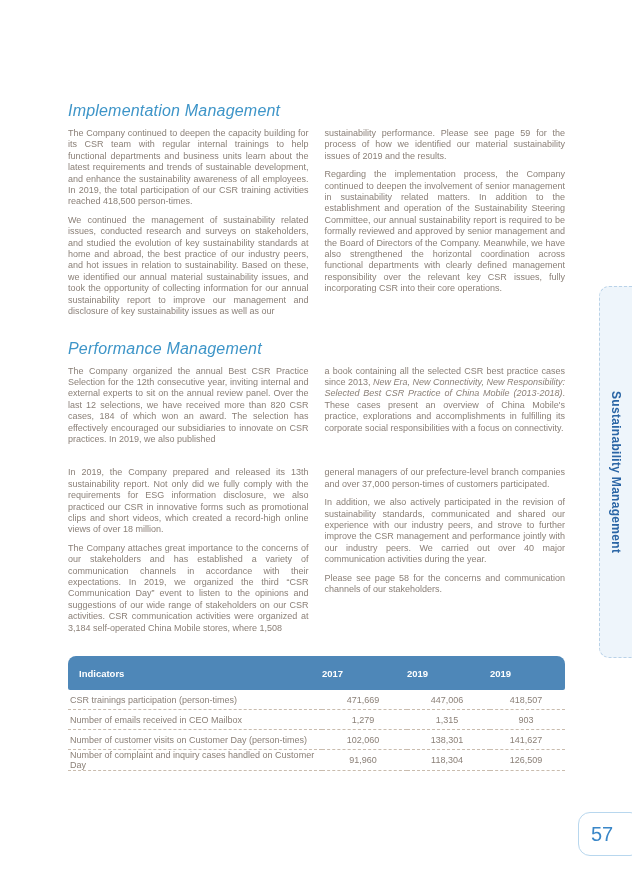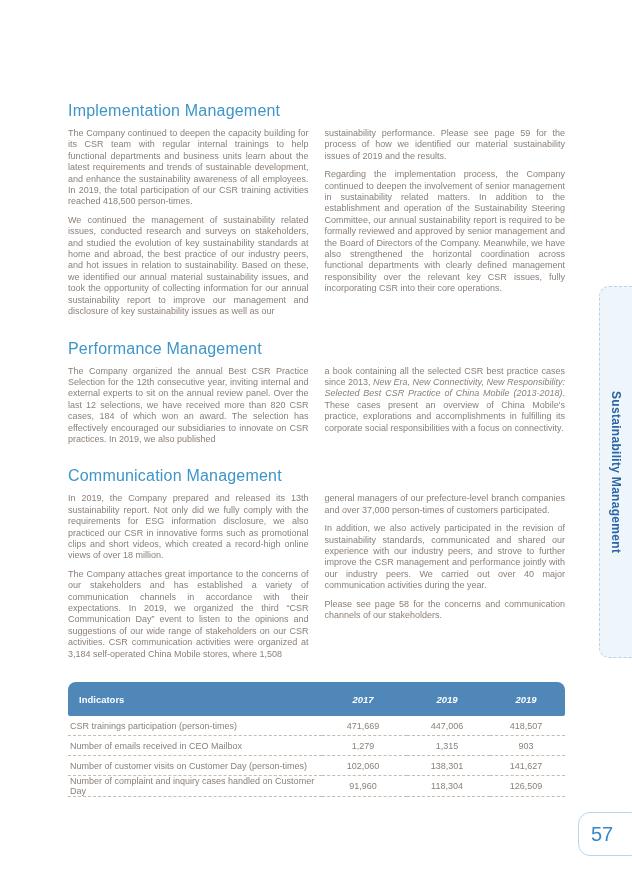--- a/index.html
+++ b/index.html
@@ -14,20 +14,21 @@
   }
   .content{
     position:absolute;top:102px;left:68px;width:497px;
   }
   .section{margin-bottom:22px;}
   .section h2{
     margin:0 0 8px 0;
     font-size:16px;font-weight:400;
     color:var(--heading_blue,#3e95c8);
     letter-spacing:0.2px;
+    font-style:italic;
   }
   .cols{display:flex;gap:16px;}
   .col{flex:1;min-width:0;}
   .col p{
     margin:0 0 7px 0;
     font-size:9px;line-height:11.4px;
     color:var(--body_text,#8b8078);
     text-align:justify;
   }
   .col p:last-child{margin-bottom:0;}
@@ -39,21 +40,21 @@
   }
   table.indicators col.c2{width:85px;}
   table.indicators col.c3{width:83px;}
   table.indicators col.c4{width:75px;}
   table.indicators thead th{
     background:var(--table_header_bg,#4e87b8);
     color:#ffffff;font-size:9.5px;font-weight:bold;
     height:34px;padding:0;
   }
   table.indicators thead th.label{text-align:left;padding-left:11px;border-top-left-radius:8px;border-bottom-left-radius:2px;}
-  table.indicators thead th.num{text-align:center;padding-right:3px;font-style:italic;}
+  table.indicators thead th.num{text-align:left;padding-right:3px;}
   table.indicators thead th:last-child{border-top-right-radius:8px;border-bottom-right-radius:2px;}
   table.indicators tbody td{
     font-size:9px;color:var(--body_text,#8b8078);
     height:19px;padding:0;
     border-bottom:1px dashed var(--table_line,#c9bcae);
   }
   table.indicators tbody td.label{text-align:left;padding-left:2px;}
   table.indicators tbody td.num{text-align:center;padding-right:3px;}
 
   .side-tab{
@@ -111,21 +112,20 @@
         <div class="col">
           <p>The Company organized the annual Best CSR Practice Selection for the 12th consecutive year, inviting internal and external experts to sit on the annual review panel. Over the last 12 selections, we have received more than 820 CSR cases, 184 of which won an award. The selection has effectively encouraged our subsidiaries to innovate on CSR practices. In 2019, we also published</p>
         </div>
         <div class="col">
           <p><span>a book containing all the selected CSR best practice cases since 2013, </span><em>New Era, New Connectivity, New Responsibility: Selected Best CSR Practice of China Mobile (2013-2018)</em><span>. These cases present an overview of China Mobile's practice, explorations and accomplishments in fulfilling its corporate social responsibilities with a focus on connectivity.</span></p>
         </div>
       </div>
     </div>
 
     <div class="section">
-      <h2>Communication Management</h2>
       <div class="cols">
         <div class="col">
           <p>In 2019, the Company prepared and released its 13th sustainability report. Not only did we fully comply with the requirements for ESG information disclosure, we also practiced our CSR in innovative forms such as promotional clips and short videos, which created a record-high online views of over 18 million.</p>
           <p>The Company attaches great importance to the concerns of our stakeholders and has established a variety of communication channels in accordance with their expectations. In 2019, we organized the third “CSR Communication Day” event to listen to the opinions and suggestions of our wide range of stakeholders on our CSR activities. CSR communication activities were organized at 3,184 self-operated China Mobile stores, where 1,508</p>
         </div>
         <div class="col">
           <p>general managers of our prefecture-level branch companies and over 37,000 person-times of customers participated.</p>
           <p>In addition, we also actively participated in the revision of sustainability standards, communicated and shared our experience with our industry peers, and strove to further improve the CSR management and performance jointly with our industry peers. We carried out over 40 major communication activities during the year.</p>
           <p>Please see page 58 for the concerns and communication channels of our stakeholders.</p>
         </div>

